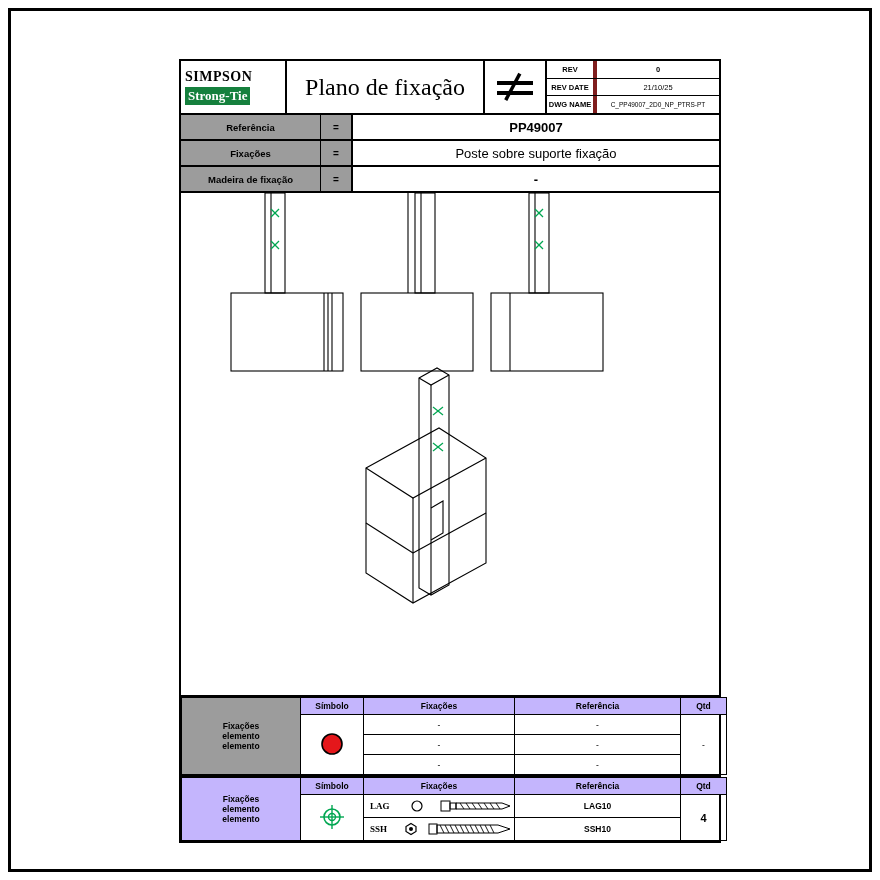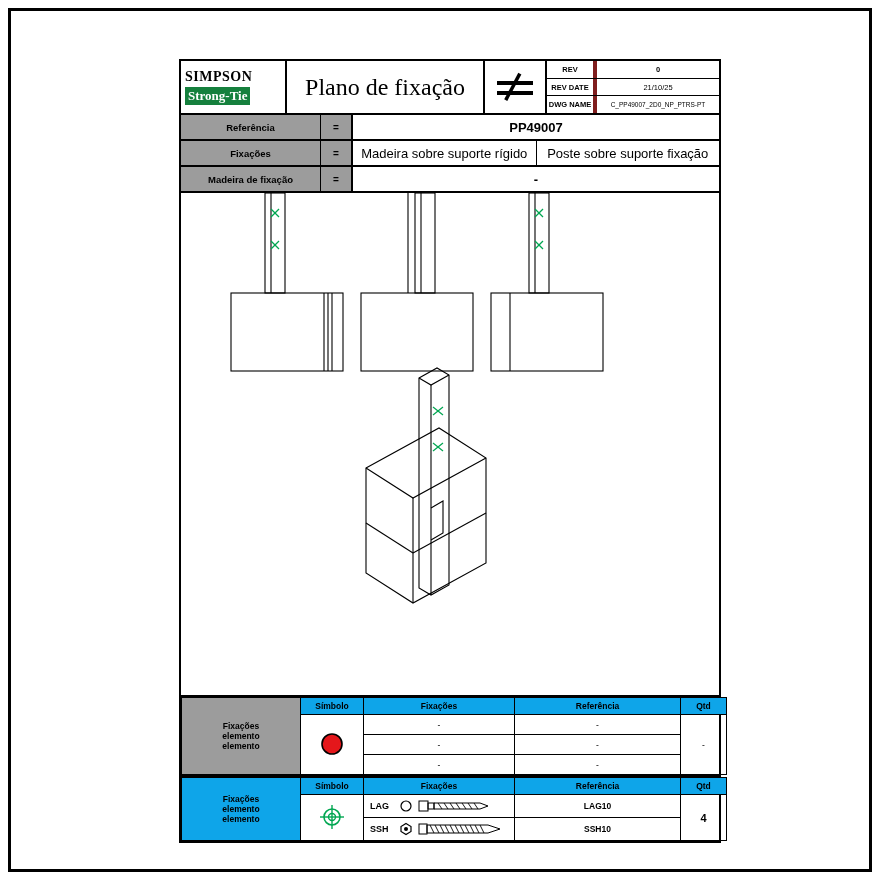--- a/index.html
+++ b/index.html
@@ -195,38 +195,39 @@
     table-layout: fixed;
   }
   .legend th, .legend td {
     border: 1px solid #000;
     font-size: 8.5px;
     text-align: center;
     vertical-align: middle;
     padding: 0;
   }
   .legend th {
-    background: #0ea5e9;
+    background: #c4b5fd;
     font-weight: bold;
     height: 16px;
   }
   .col-label { width: 118px; }
   .col-symbol { width: 62px; }
   .col-fix { width: 150px; }
   .col-ref { width: 165px; }
   .col-qtd { width: 45px; }
   .legend td.ref-cell { font-weight: bold; }
   .fix-row-cell { height: 19px; }
   .fastener-line {
     display: flex;
     align-items: center;
-    justify-content: flex-start;
+    justify-content: space-between;
     gap: 5px;
     padding-left: 6px;
     height: 22px;
+    font-family: Liberation Serif, serif;
   }
   .fastener-code {
     font-size: 9px;
     font-weight: bold;
     width: 24px;
     text-align: left;
   }
 </style>
 </head>
 <body>
@@ -267,21 +268,20 @@
 
     <div class="inforow">
       <div class="info-label">Referência</div>
       <div class="info-eq">=</div>
       <div class="info-val">PP49007</div>
     </div>
 
     <div class="inforow">
       <div class="info-label">Fixações</div>
       <div class="info-eq">=</div>
-      <div class="info-val half">Madeira sobre suporte rígido</div>
       <div class="info-val half last">Poste sobre suporte fixação</div>
     </div>
 
     <div class="inforow">
       <div class="info-label">Madeira de fixação</div>
       <div class="info-eq">=</div>
       <div class="info-val">-</div>
     </div>
 
     <div class="drawing">

